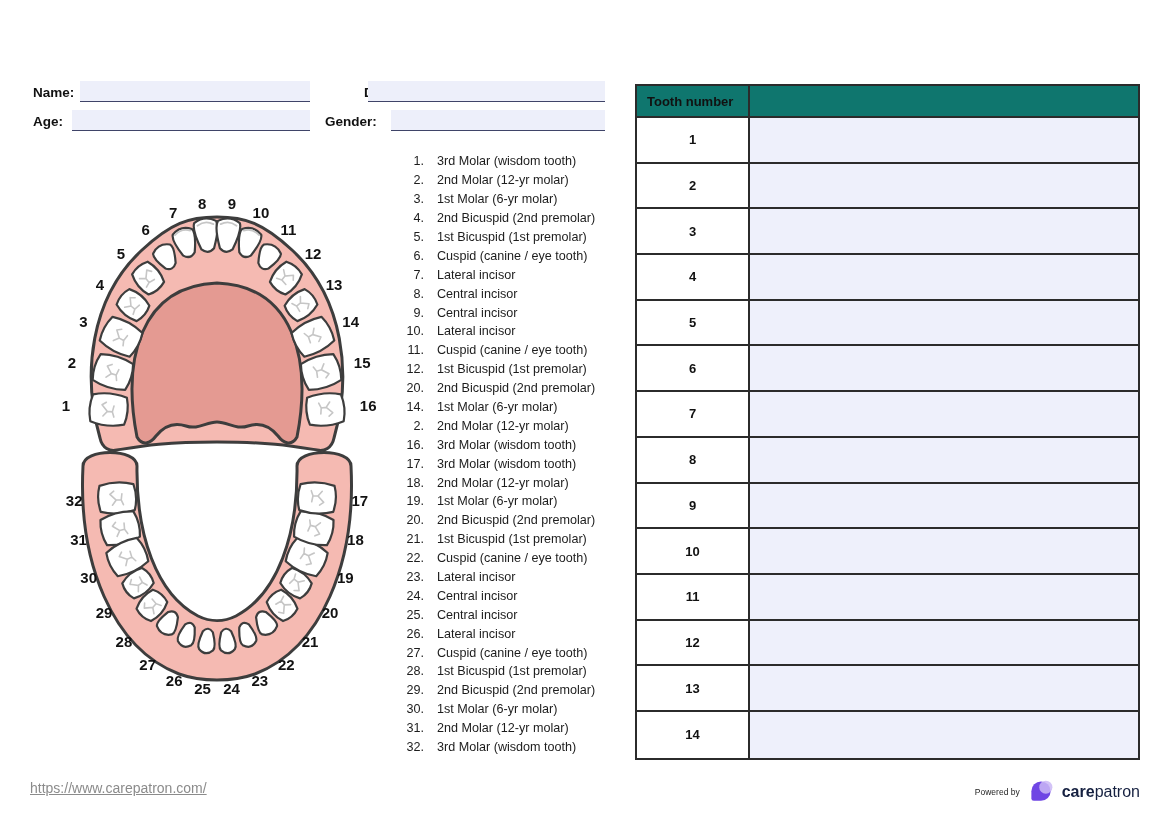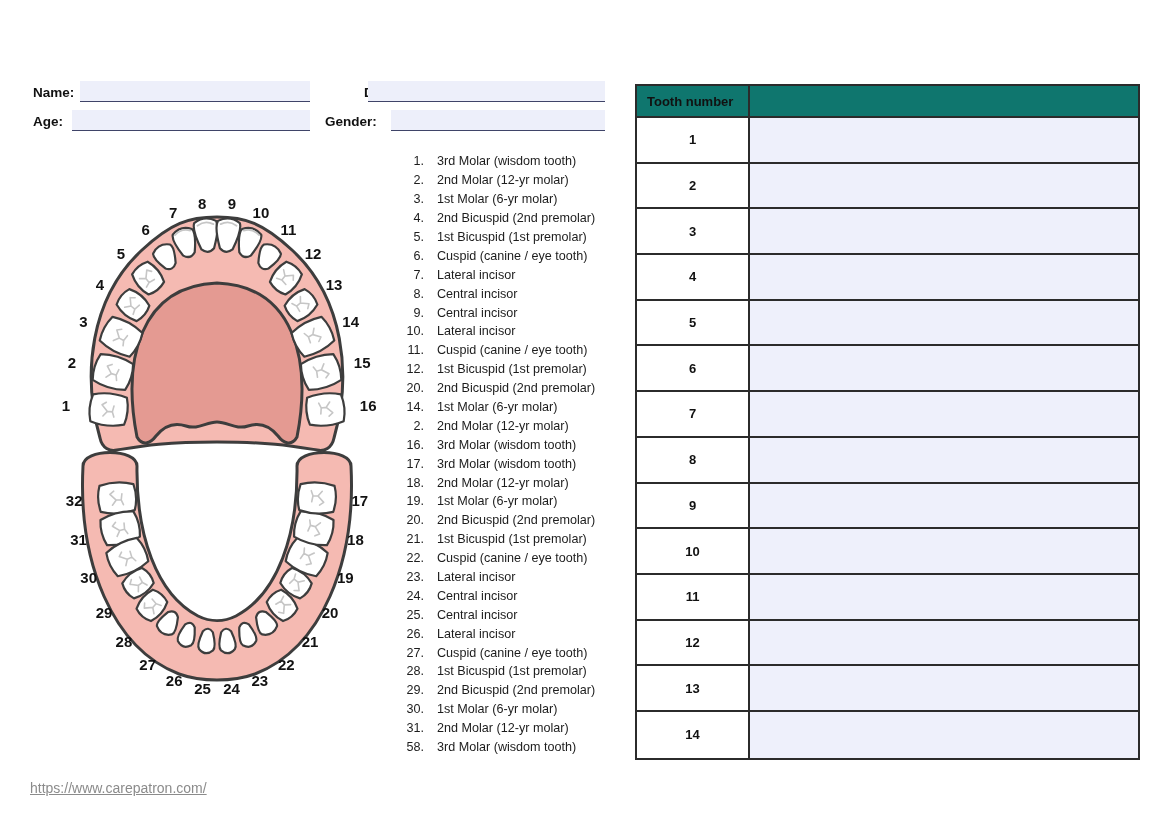--- a/index.html
+++ b/index.html
@@ -328,21 +328,21 @@
       </div>
       <div class="tl-row">
         <span class="tl-num">30.</span>
         <span class="tl-name">1st Molar (6-yr molar)</span>
       </div>
       <div class="tl-row">
         <span class="tl-num">31.</span>
         <span class="tl-name">2nd Molar (12-yr molar)</span>
       </div>
       <div class="tl-row">
-        <span class="tl-num">58.</span>
+        <span class="tl-num">32.</span>
         <span class="tl-name">3rd Molar (wisdom tooth)</span>
       </div>
     </div>
 
   <div class="obs-table">
     <div class="t-head">
       <div class="th col-num">Tooth number</div>
     </div>
     <div id="t-body">
         <div class="t-row">
@@ -398,14 +398,22 @@
           <div class="td-obs"></div>
         </div>
         <div class="t-row">
           <div class="td-num">14</div>
           <div class="td-obs"></div>
         </div>
       </div>
   </div>
 
   <a class="footer-url" href="#">https://www.carepatron.com/</a>
+  <div class="powered">
+    <span class="powered-by">Powered by</span>
+    <svg width="28" height="28" viewBox="0 0 32 32">
+      <path d="M5 15 a11 11 0 1 1 11 11 l-8.3 0 q-2.7 0 -2.7 -2.7 Z" fill="#6F46E4"></path>
+      <circle cx="21.5" cy="10.5" r="7.5" fill="#CBB9F6" opacity="0.85"></circle>
+    </svg>
+    <span class="brand"><b>care</b><span>patron</span></span>
+  </div>
 
 </div>
 
 </body></html>

